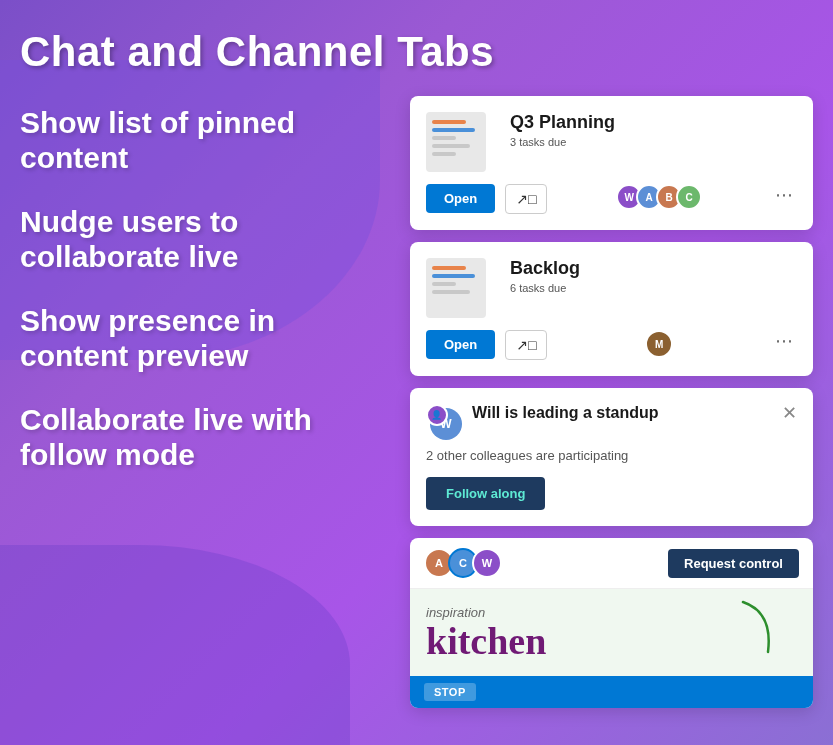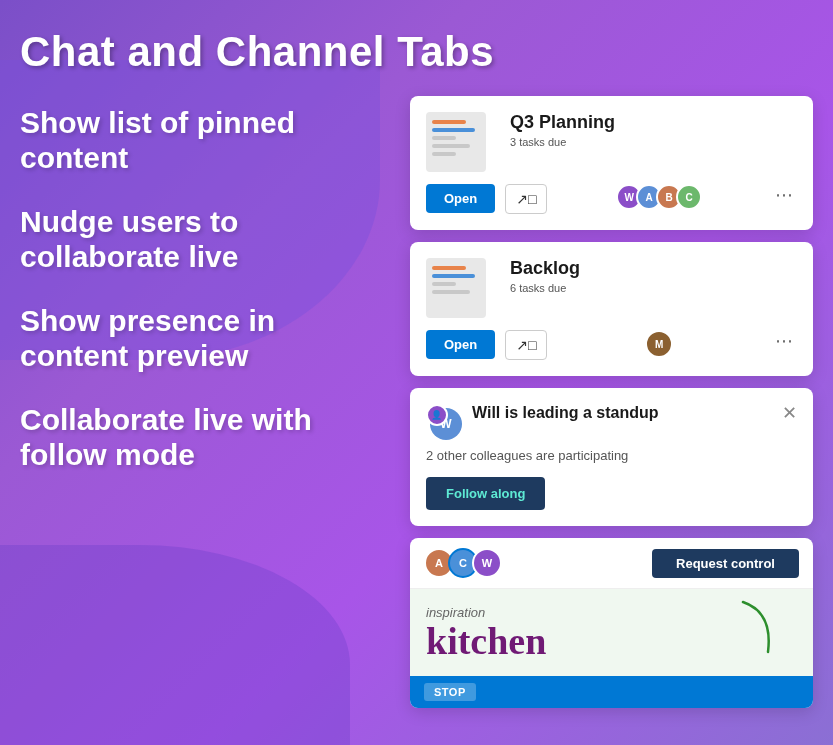--- a/index.html
+++ b/index.html
@@ -341,21 +341,21 @@
     .collab-av:first-child { margin-left: 0; }
     .collab-av.cav1 { background: #c87850; }
     .collab-av.cav2 { background: #4a90d9; border: 2px solid #0078d4; }
     .collab-av.cav3 { background: #8b4ec8; }
 
     .btn-request {
       background: #1e3a5f;
       color: white;
       border: none;
       border-radius: 4px;
-      padding: 7px 24px;
+      padding: 7px 16px;
       font-size: 13px;
       font-weight: 600;
       cursor: pointer;
     }
 
     .collab-content {
       background: #f0f8f0;
       padding: 16px;
       min-height: 80px;
       position: relative;

